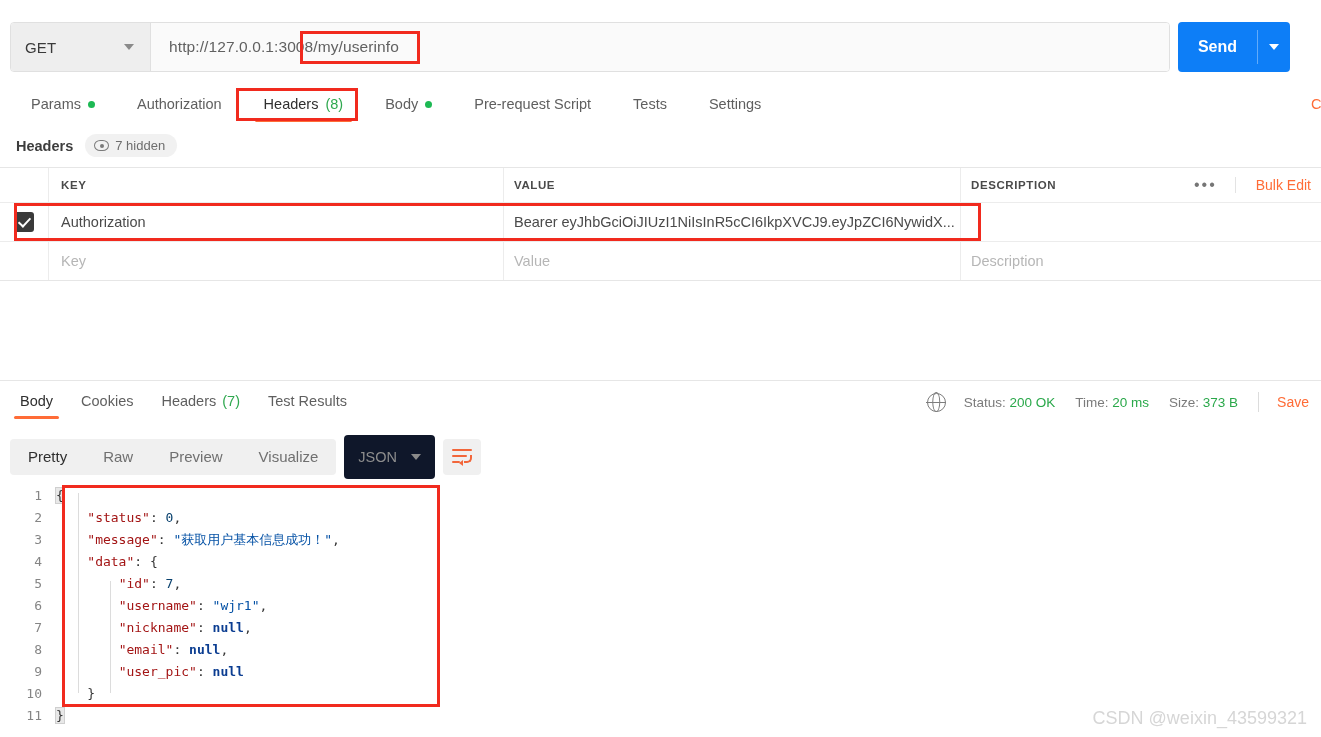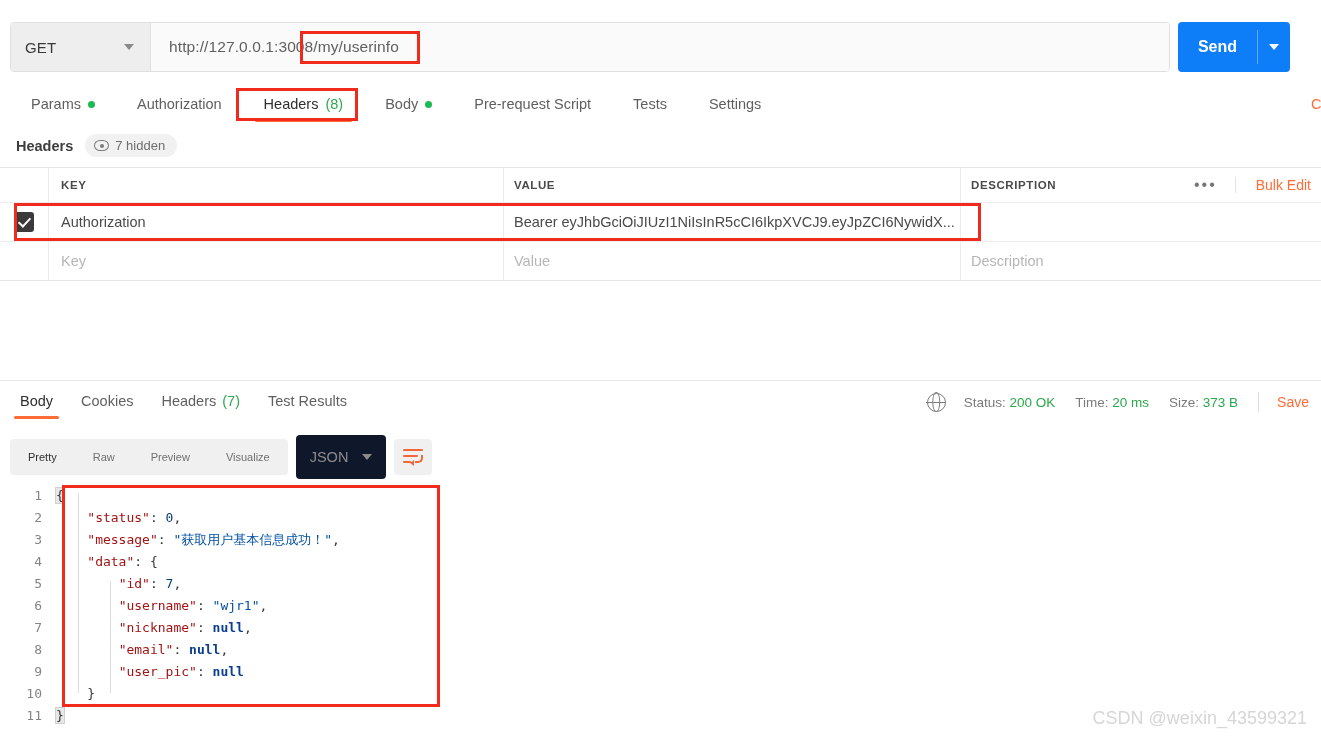--- a/index.html
+++ b/index.html
@@ -398,21 +398,21 @@
   }
   .fmt-grp {
     background: #f0f0f0;
     border-radius: 4px;
     display: flex;
     align-items: center;
     height: 36px;
   }
   .fmt-item {
     padding: 0 18px;
-    font-size: 11px;
+    font-size: 15px;
     color: #707070;
     line-height: 36px;
     cursor: pointer;
     white-space: nowrap;
     text-align: center;
   }
   .fmt-item.active { color: #2f2f2f; }
   .fmt-json {
     background: #0f172a;
     border-radius: 4px;

